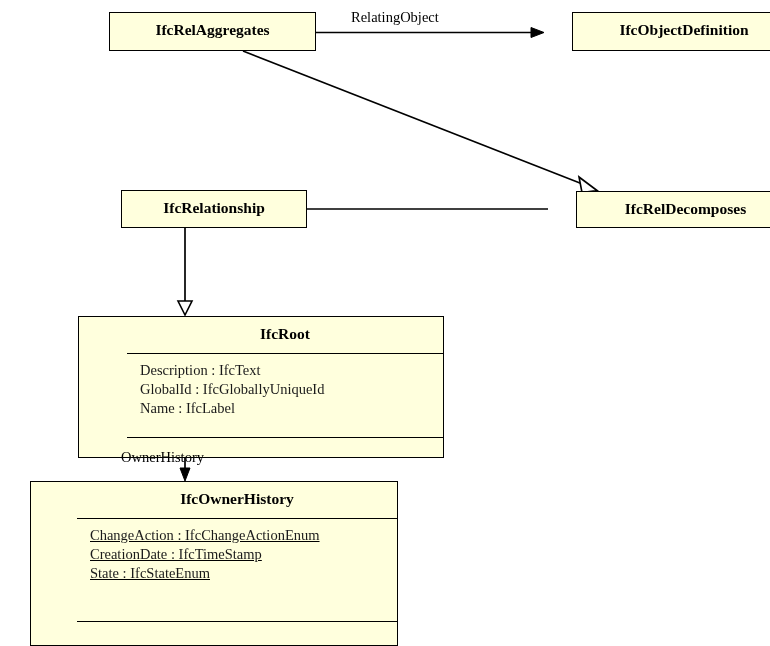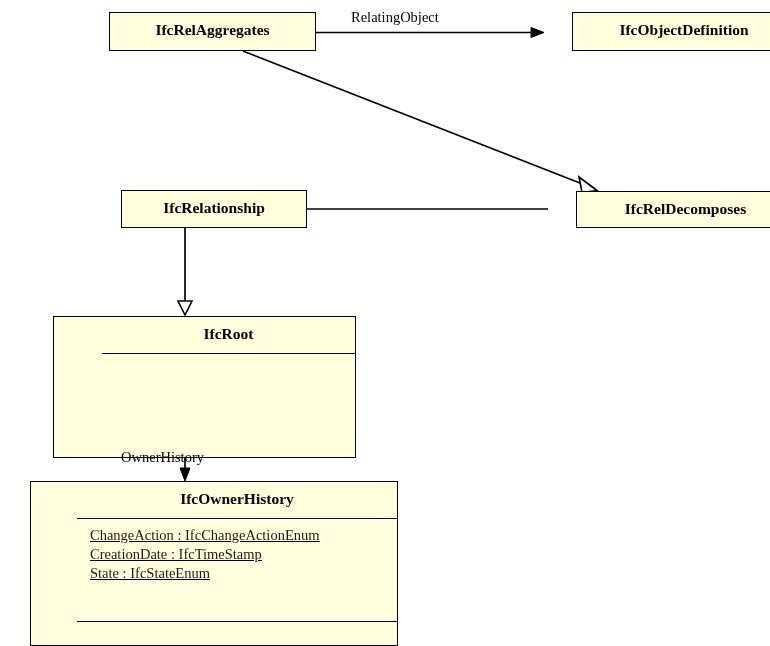--- a/index.html
+++ b/index.html
@@ -126,22 +126,27 @@
   </div>
 
   <div class="uml-class" style="left:93px; top:190px; width:186px; height:38px;">
     <div class="uml-class-name">IfcRelationship</div>
   </div>
 
   <div class="uml-class" style="left:548px; top:191px; width:219px; height:37px;">
     <div class="uml-class-name">IfcRelDecomposes</div>
   </div>
 
-  <div class="uml-class" style="left:25px; top:316px; width:303px; height:142px;padding-left:48px;">
+  <div class="uml-class" style="left:50px; top:316px; width:366px; height:142px;padding-left:48px;">
     <div class="uml-class-name">IfcRoot</div>
+    <div class="compartment attr-list" style="height:84px;">
+      <div class="attr-row">Description : IfcText</div>
+      <div class="attr-row">GlobalId : IfcGloballyUniqueId</div>
+      <div class="attr-row">Name : IfcLabel</div>
+    </div>
     <div class="compartment empty-compartment"></div>
   </div>
 
   <div class="uml-class" style="left:2px; top:481px; width:368px; height:165px;padding-left:46px;">
     <div class="uml-class-name">IfcOwnerHistory</div>
     <div class="compartment attr-list" style="height:103px;text-decoration:underline;">
       <div class="attr-row">ChangeAction : IfcChangeActionEnum</div>
       <div class="attr-row">CreationDate : IfcTimeStamp</div>
       <div class="attr-row">State : IfcStateEnum</div>
     </div>

